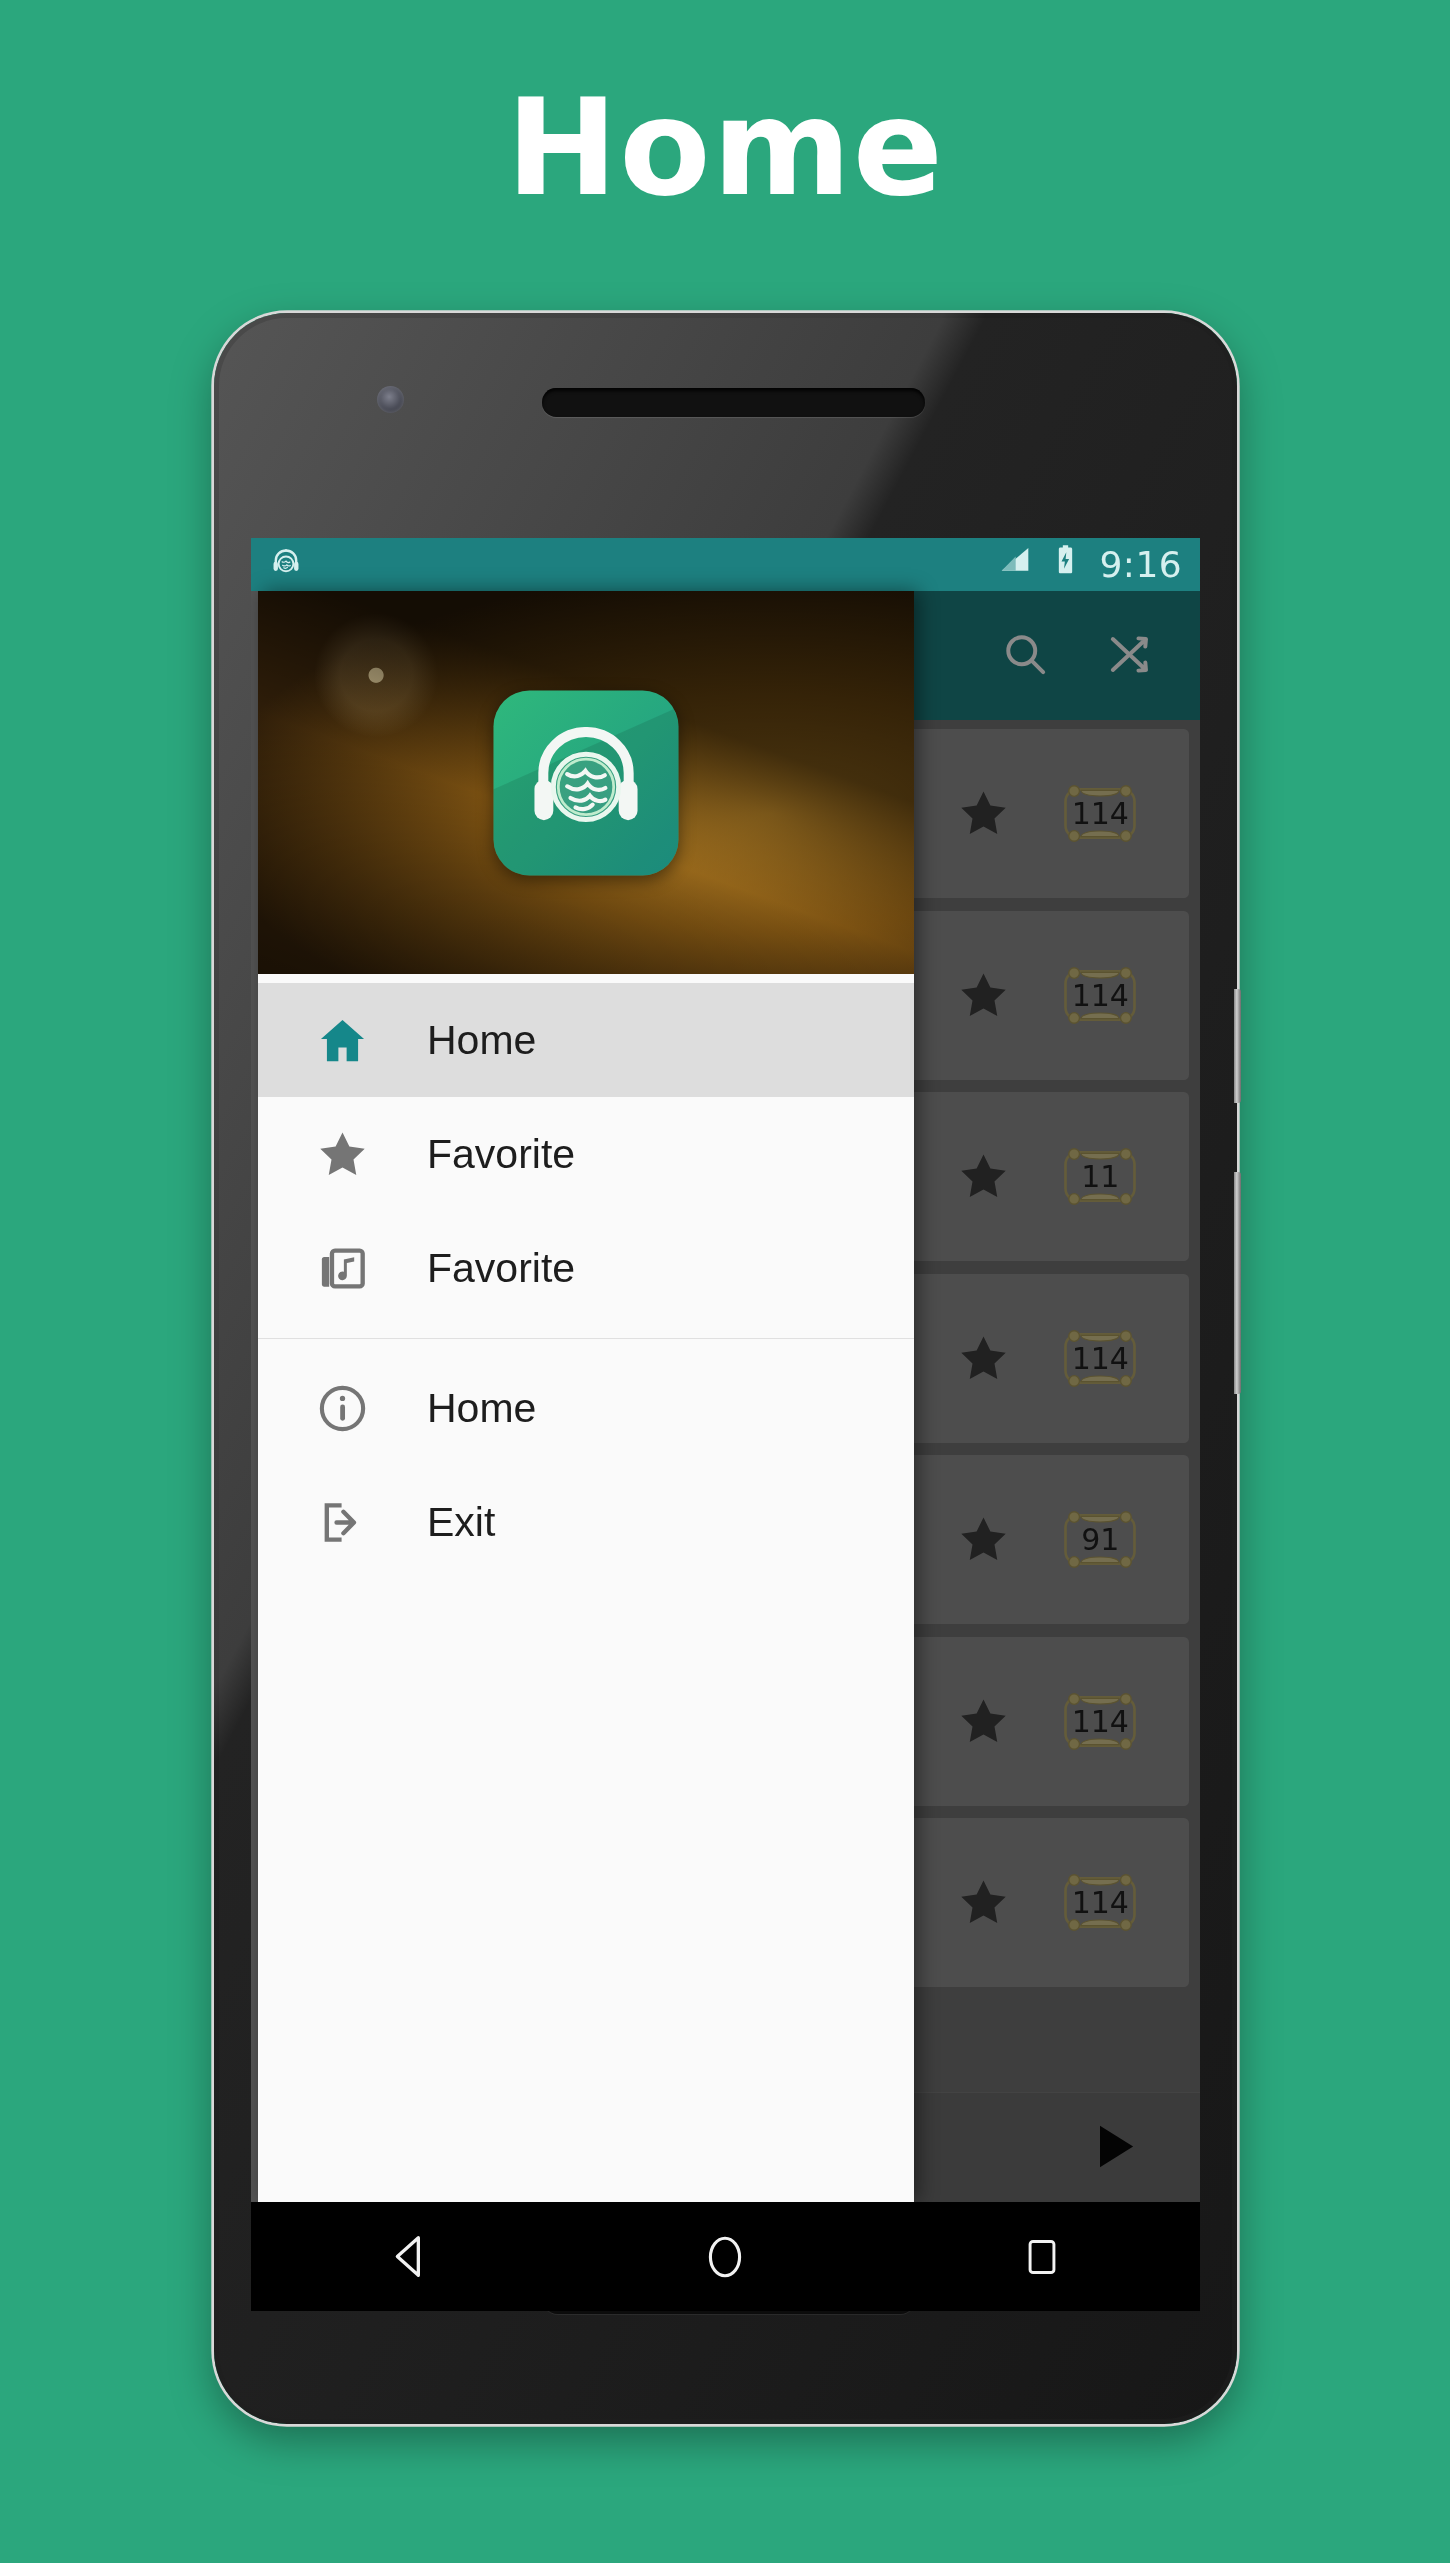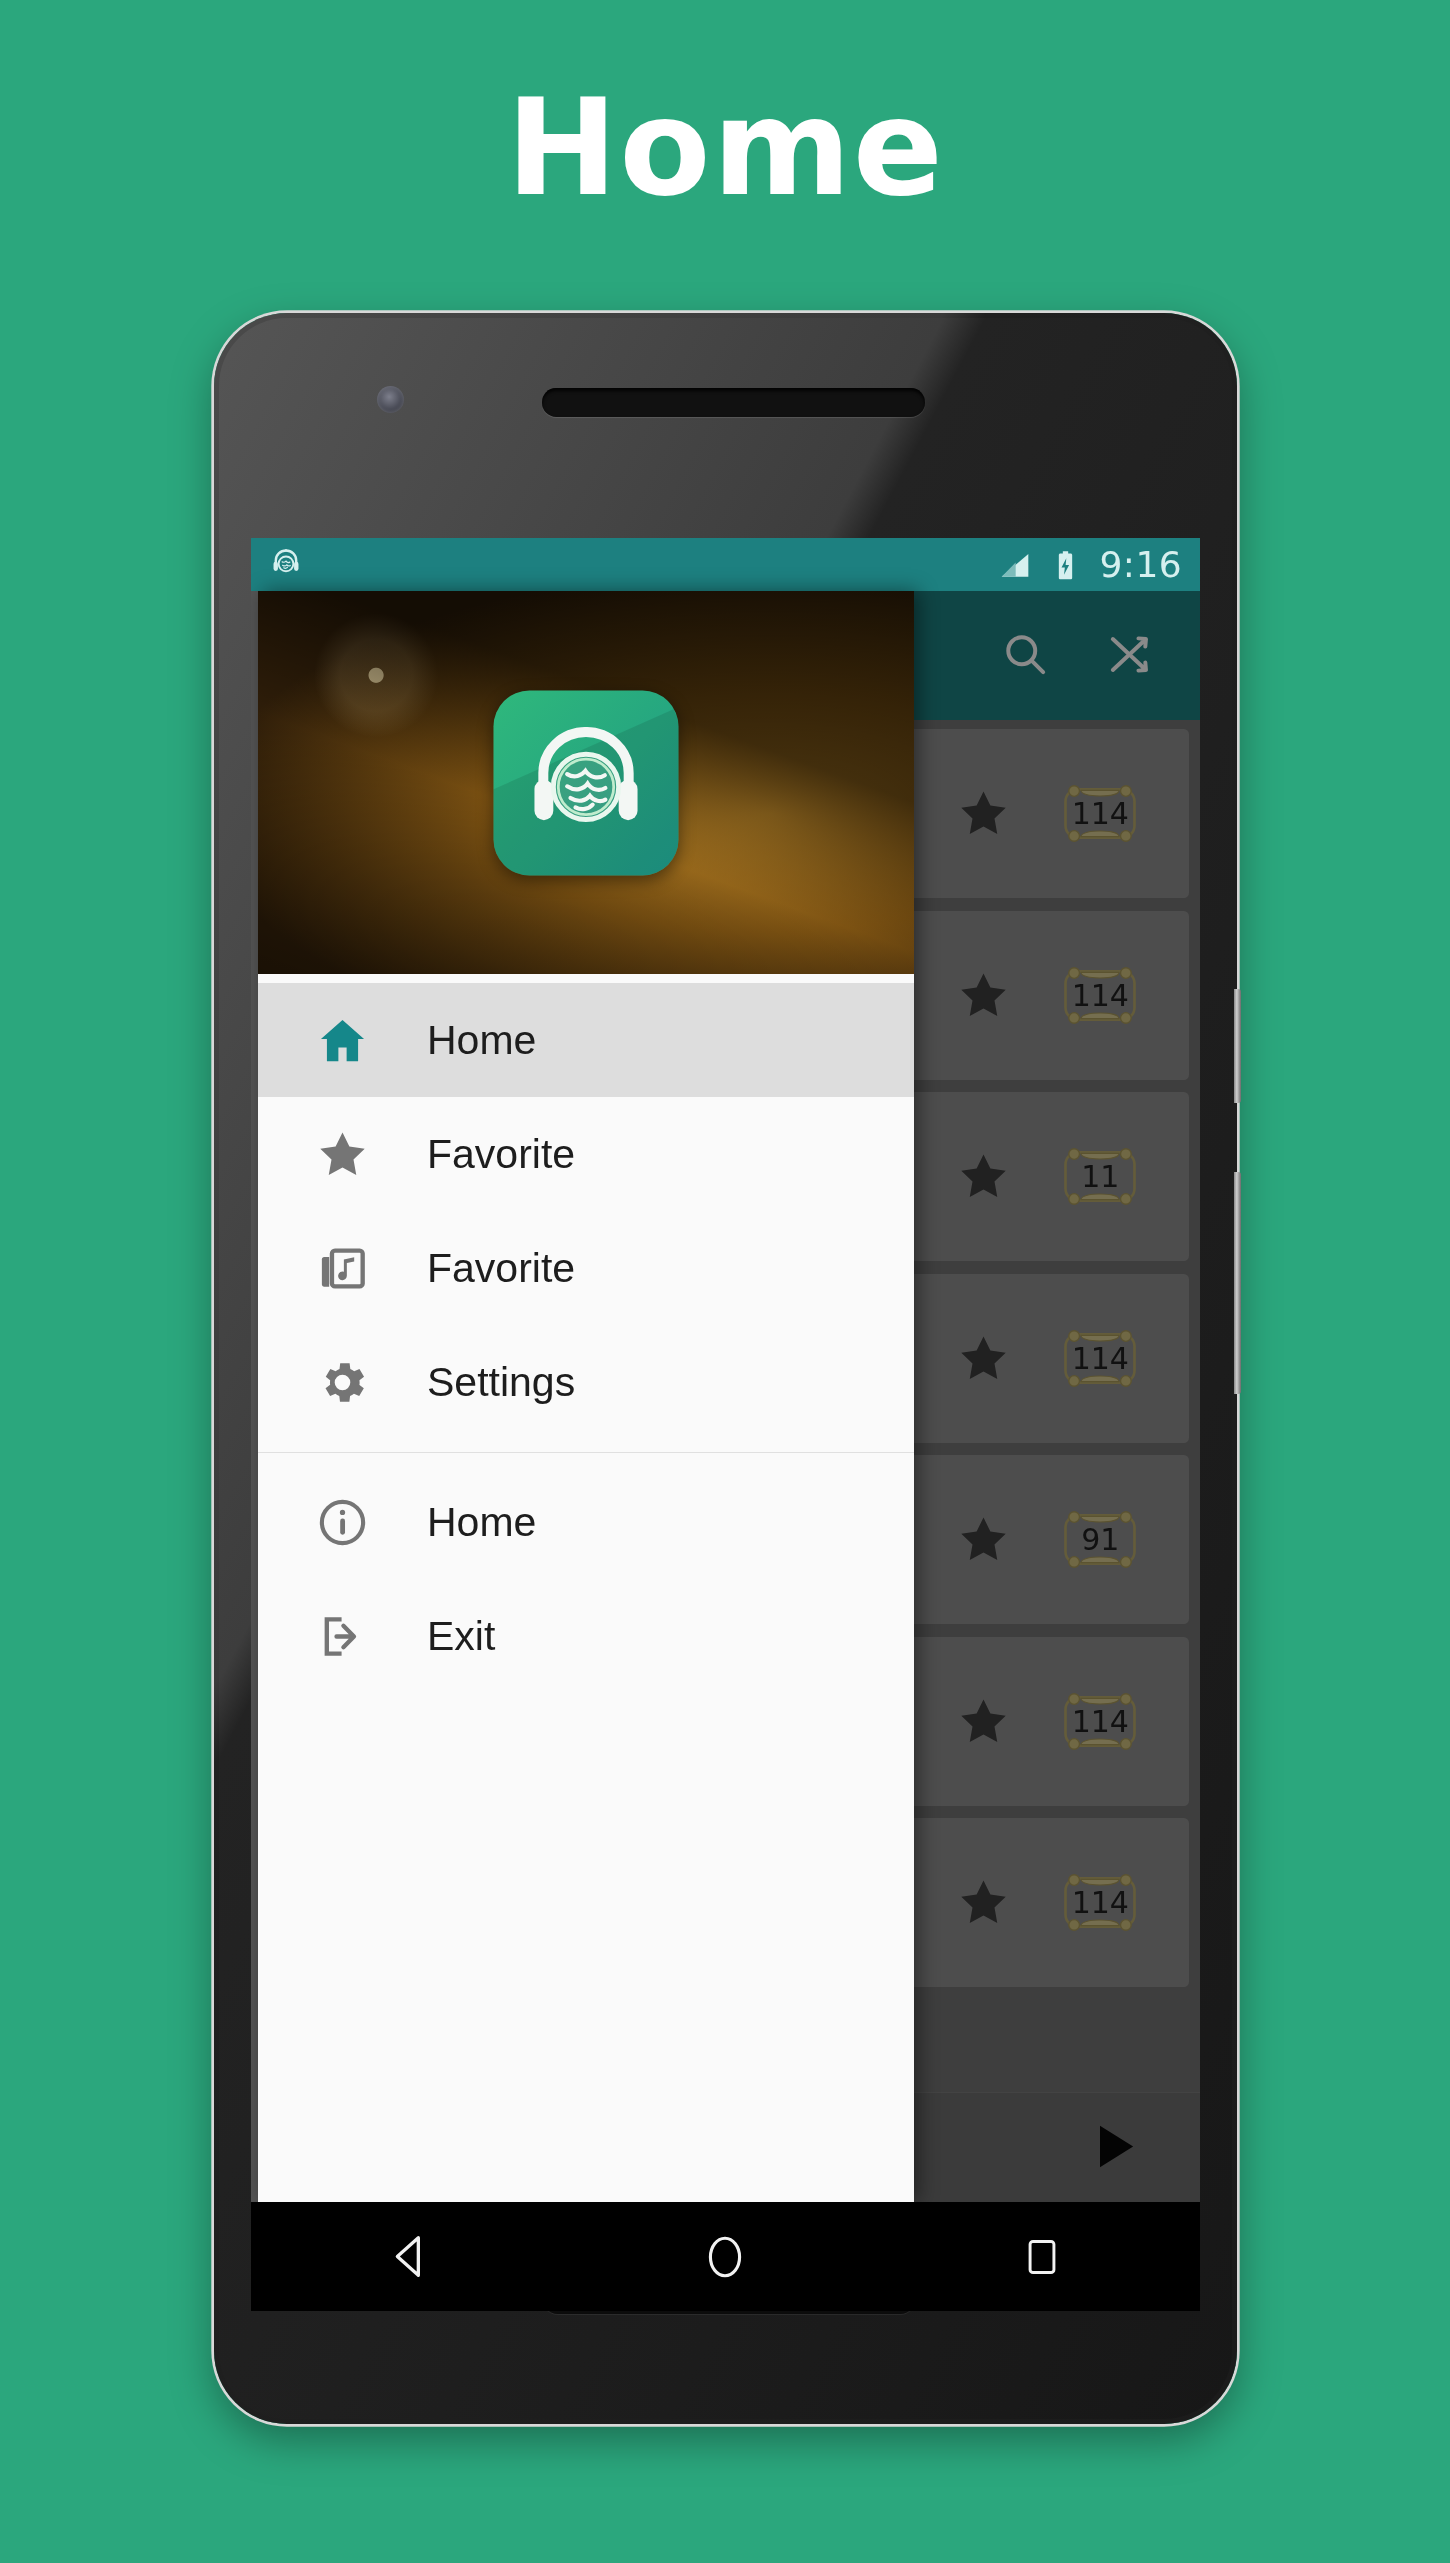--- a/index.html
+++ b/index.html
@@ -76,21 +76,21 @@
   
   .status-bar {
     position: relative;
     height: 53px;
     background: #1D8080;
     display: flex; align-items: center;
     padding: 0 18px;
     color: #cfeaea;
   }
   .status-left { display: flex; align-items: center; }
-  .status-right { margin-left: auto; display: flex; align-items: flex-end; gap: 21px; }
+  .status-right { margin-left: auto; display: flex; align-items: flex-start; gap: 21px; }
   .status-clock {
     color: #d6f0ef; font-size: 36px; font-weight: 400;
     font-family: "DejaVu Sans", sans-serif; letter-spacing: 0.4px;
   }
 
   
   .app-body { position: relative; height: 1611px; background: #737373; margin-left: 7px; }
   .toolbar {
     position: absolute; top: 0; left: 0; right: 0;
     height: 129px; background: #1D8080;
@@ -441,28 +441,20 @@
               <div class="menu-item">
                 <span class="menu-icon">
                   <svg width="55" height="55" viewBox="0 0 24 24">
                     <path d="M4 7h2.2v13H4c-.6 0-1-.5-1-1V8c0-.6.4-1 1-1z" fill="#757575"></path>
                 <rect x="7.4" y="4.2" width="13.4" height="15.6" rx="1.3" fill="none" stroke="#757575" stroke-width="1.9"></rect>
                 <path d="M17.1 7.1l-4.5 1v5.3a1.9 1.9 0 1 0 1.3 1.8V9.6l3.2-.7V7.1z" fill="#757575"></path>
                   </svg>
                 </span>
                 <span class="menu-label">Favorite</span>
               </div>
-              <div class="menu-item">
-                <span class="menu-icon">
-                  <svg width="55" height="55" viewBox="0 0 24 24">
-                    <path d="M19.4 13a7.6 7.6 0 0 0 0-2l2-1.5-2-3.4-2.3 1a7.6 7.6 0 0 0-1.7-1l-.3-2.5H11l-.3 2.5c-.6.2-1.2.6-1.7 1l-2.3-1-2 3.4L6.6 11a7.6 7.6 0 0 0 0 2l-2 1.5 2 3.4 2.3-1c.5.4 1.1.8 1.7 1l.3 2.5h4.1l.3-2.5c.6-.2 1.2-.6 1.7-1l2.3 1 2-3.4-2-1.5zM12 15.4A3.4 3.4 0 1 1 12 8.6a3.4 3.4 0 0 1 0 6.8z" fill="#757575"></path>
-                  </svg>
-                </span>
-                <span class="menu-label">Settings</span>
-              </div>
             </div>
           <div class="menu-divider"></div>
           <div class="menu-group">
               <div class="menu-item">
                 <span class="menu-icon">
                   <svg width="55" height="55" viewBox="0 0 24 24">
                     <circle cx="12" cy="12" r="9" fill="none" stroke="#757575" stroke-width="1.8"></circle>
                 <circle cx="12" cy="7.6" r="1.15" fill="#757575"></circle>
                 <rect x="11" y="10.3" width="2.1" height="7" rx="1" fill="#757575"></rect>
                   </svg>

